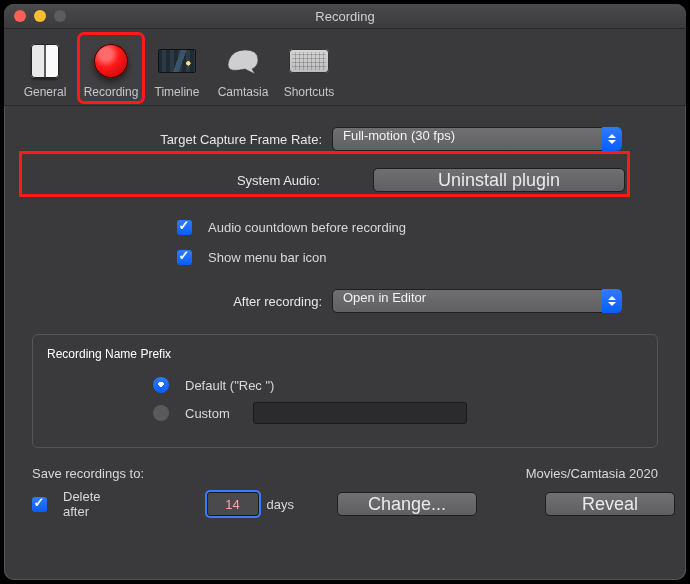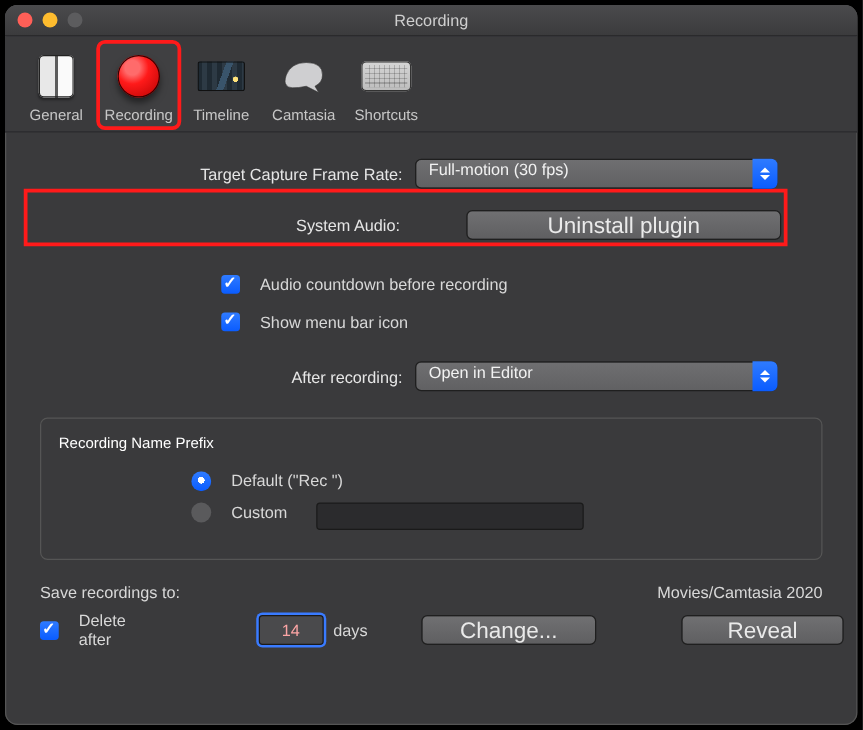--- a/index.html
+++ b/index.html
@@ -70,21 +70,21 @@
   .tab.sel{background:rgba(255,255,255,0.03)}
   .hl{outline:3px solid var(--highlight);outline-offset:-2px}
   .content{
     flex:1;
     padding:18px 18px 12px 18px;
     display:flex;flex-direction:column;
     gap:0;
   }
   .row{display:flex;align-items:center;min-height:30px}
   .label-col{width:300px;text-align:right;padding-right:10px;color:var(--text-label)}
-  .field-col{flex:1;display:flex;align-items:flex-start;gap:8px}
+  .field-col{flex:1;display:flex;align-items:center;gap:8px}
   select.mac, .mac-select{
     appearance:none;
     background:linear-gradient(#6f6f71,#616163);
     border:1px solid #1f1f1f;border-radius:5px;
     height:22px;width:250px;
     color:#f2f2f2;font-size:13px;
     padding:0 28px 0 10px;
     position:relative;
   }
   .select-wrap{position:relative;display:inline-block}

